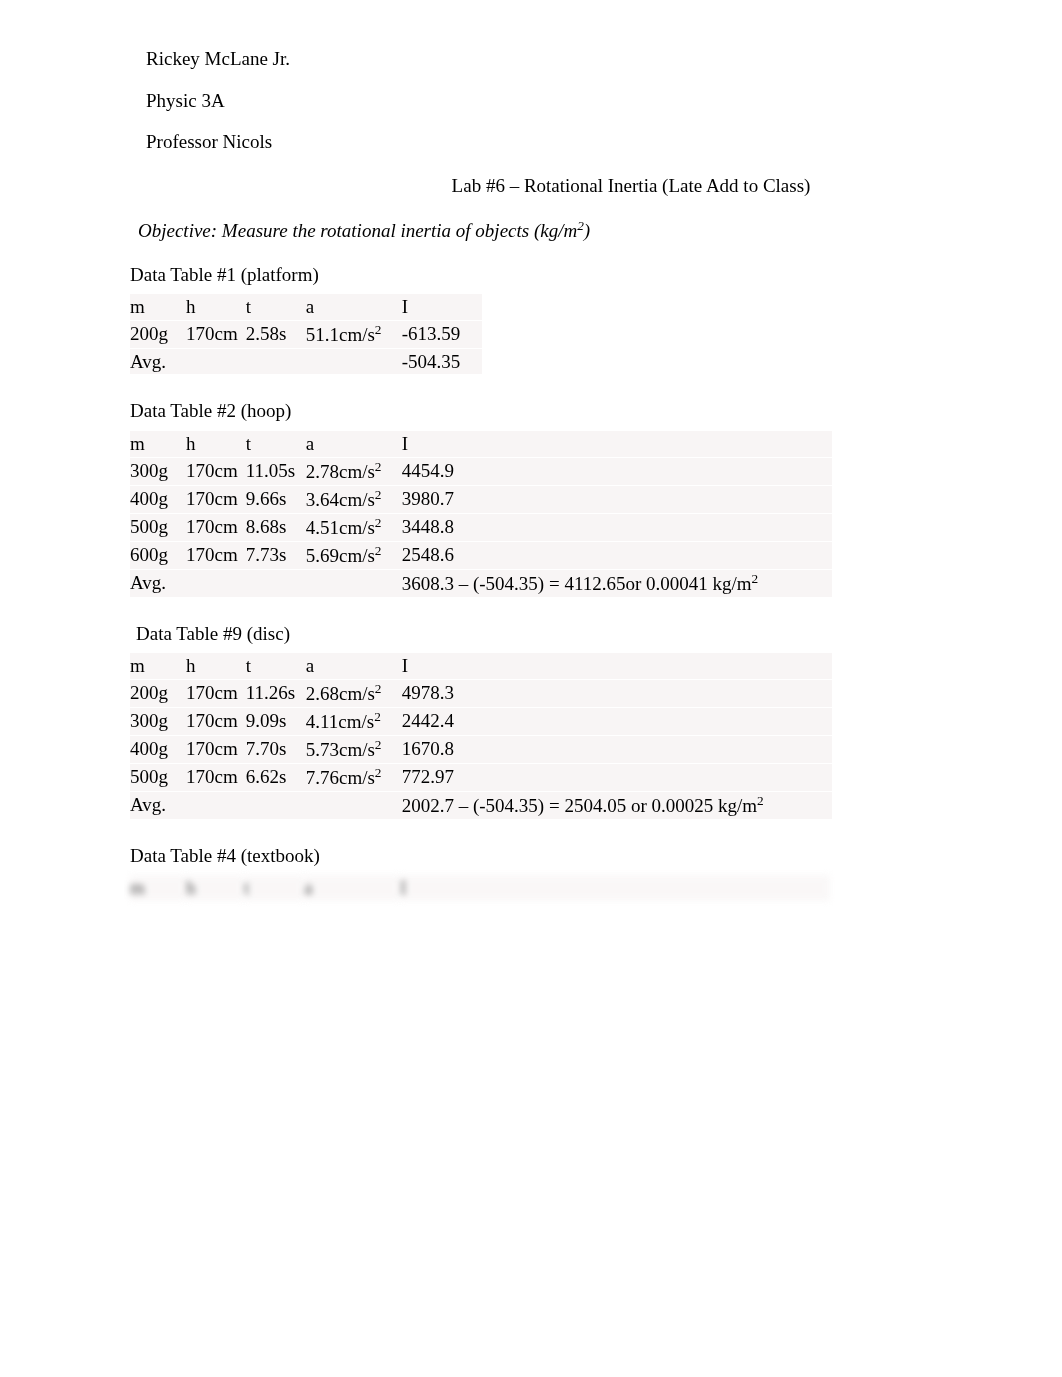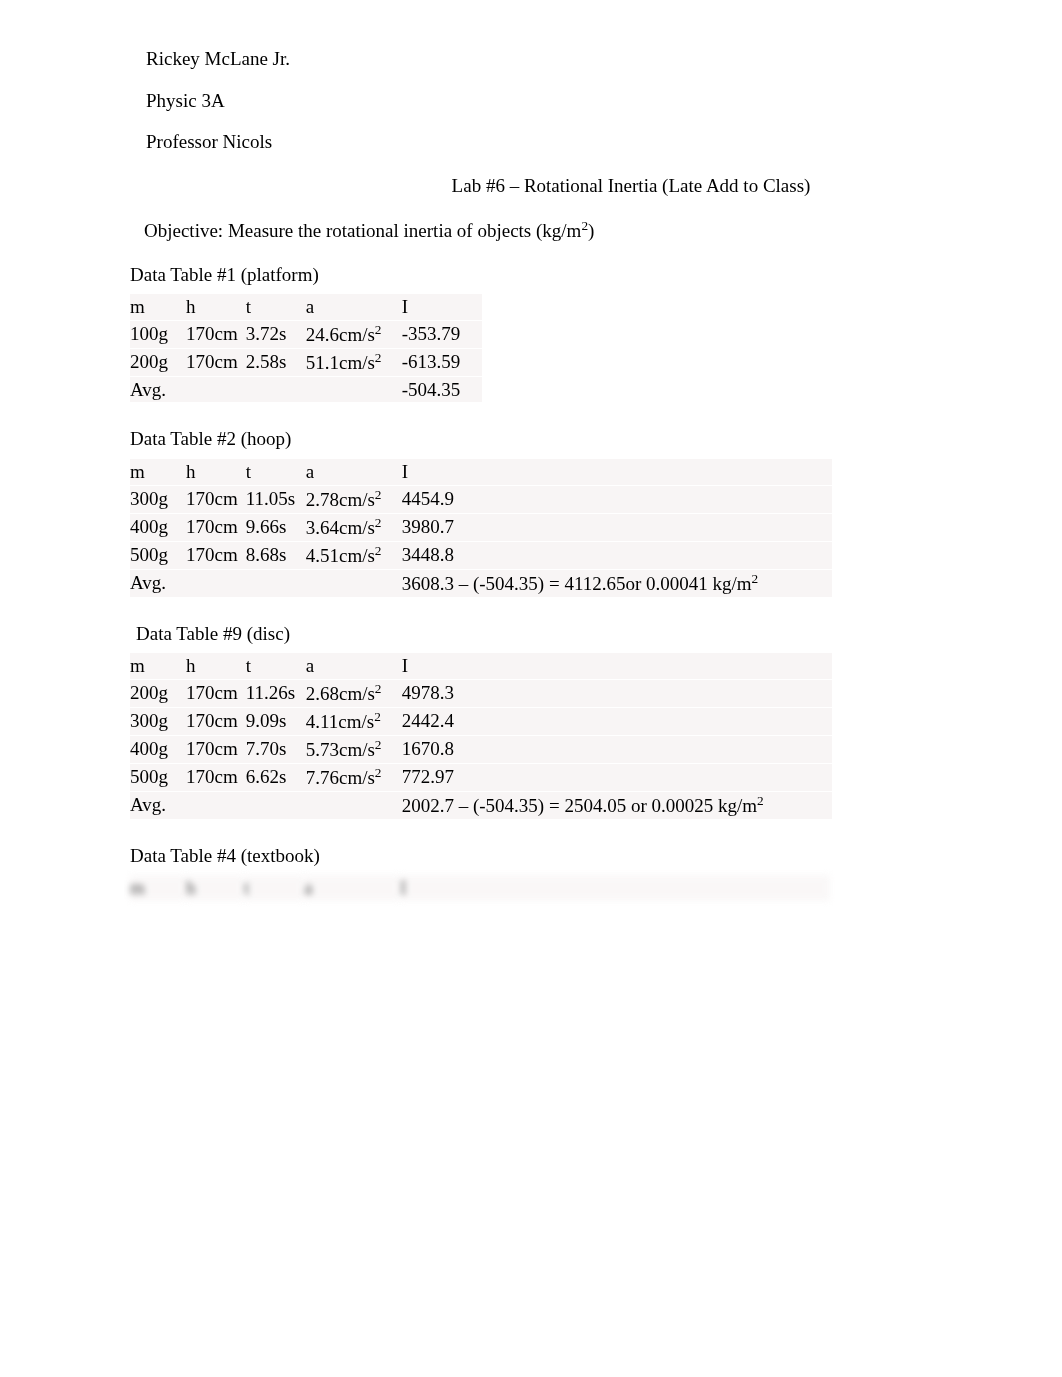--- a/index.html
+++ b/index.html
@@ -8,21 +8,21 @@
     padding: 30px 130px;
     font-family: "Times New Roman", Times, serif;
     font-size: 19px;
     color: #000;
     background: #fff;
     width: 1062px;
     line-height: 1.35;
   }
   .header-line { margin: 16px; }
   .lab-title { text-align: center; margin: 18px 0 18px 0; padding-left: 200px; }
-  .objective { margin: 0 0 18px 14px; }
+  .objective { margin: 0 0 18px 8px; font-style: italic; }
   .sup { vertical-align: super; font-size: 0.7em; }
   .table-label { margin: 18px 0 6px 0; }
   table { border-collapse: collapse; margin: 4px 0 24px 0; }
   td, th { text-align: left; font-weight: normal; padding: 0 8px 0 0; vertical-align: top; }
   .col-m { width: 56px; }
   .col-h { width: 58px; }
   .col-t { width: 60px; }
   .col-a { width: 96px; }
   .col-I-narrow { width: 80px; }
   .col-I-wide { width: 430px; }
@@ -46,27 +46,20 @@
 
 <p class="table-label">Data Table #1 (platform)</p>
 <table class="shaded">
   <tbody>
       <tr>
     <td class="col-m">m</td>
     <td class="col-h">h</td>
     <td class="col-t">t</td>
     <td class="col-a">a</td>
     <td class="col-I-narrow">I</td>
-  </tr>
-  <tr>
-    <td>100g</td>
-    <td>170cm</td>
-    <td>3.72s</td>
-    <td><span>24.6cm/s</span><span class="sup">2</span></td>
-    <td>-353.79</td>
   </tr>
   <tr>
     <td>200g</td>
     <td>170cm</td>
     <td>2.58s</td>
     <td><span>51.1cm/s</span><span class="sup">2</span></td>
     <td>-613.59</td>
   </tr>
   <tr>
     <td>Avg.</td>
@@ -101,20 +94,27 @@
     <td>9.66s</td>
     <td><span>3.64cm/s</span><span class="sup">2</span></td>
     <td>3980.7</td>
   </tr>
   <tr>
     <td>500g</td>
     <td>170cm</td>
     <td>8.68s</td>
     <td><span>4.51cm/s</span><span class="sup">2</span></td>
     <td>3448.8</td>
+  </tr>
+  <tr>
+    <td>600g</td>
+    <td>170cm</td>
+    <td>7.73s</td>
+    <td><span>5.69cm/s</span><span class="sup">2</span></td>
+    <td>2548.6</td>
   </tr>
   <tr>
     <td>Avg.</td>
     <td></td>
         <td></td>
         <td></td>
     <td><span>3608.3 – (-504.35) = 4112.65or 0.00041 kg/m</span><span class="sup">2</span></td>
   </tr>
 </tbody>
   </table>

